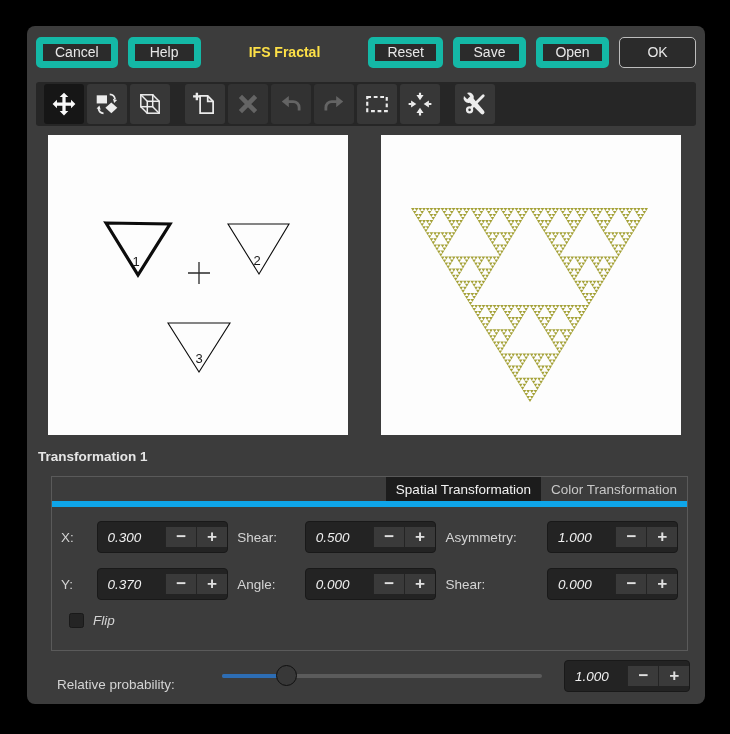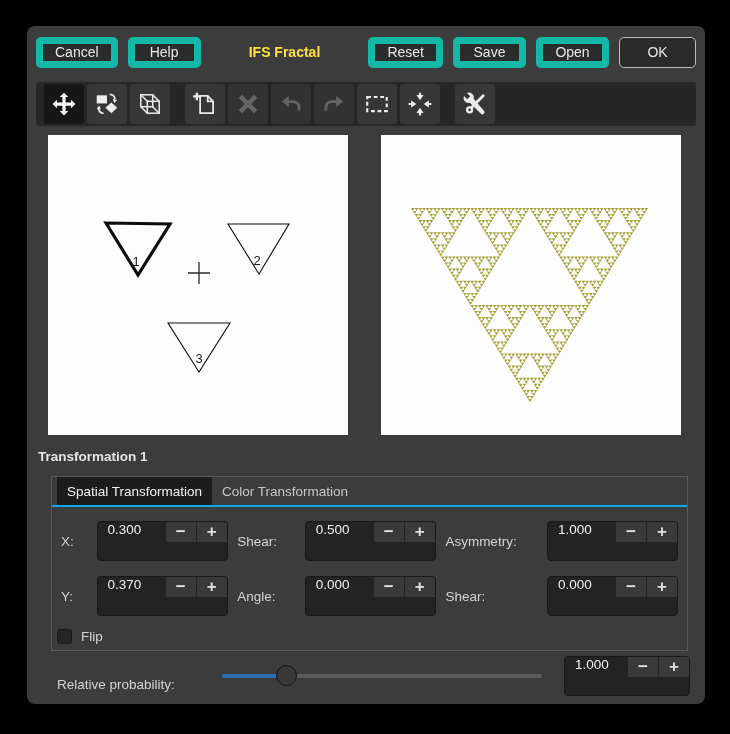--- a/index.html
+++ b/index.html
@@ -37,39 +37,39 @@
                    background:#fdfdfd; }
   .design-panel svg, .preview-panel svg { width:100%; height:100%; display:block; }
   .tri-label { font-family:"Liberation Sans","DejaVu Sans",sans-serif; font-size:13px;
                fill:#1a1a1a; text-anchor:middle; }
 
   
   .section-title { position:absolute; top:423px; left:11px; color:#e5e5e5;
                    font-weight:bold; font-size:13.5px; }
   .frame { position:absolute; top:450px; left:24px; width:637px; height:175px;
            border:1px solid #5a5a5a; }
-  .tabs { display:flex; height:30px; border-bottom:2px solid #0ea5e9; padding-left:5px; }
+  .tabs { display:flex; height:30px; border-bottom:6px solid #0ea5e9; padding-left:5px;justify-content:flex-end; }
   .tab { display:flex; align-items:center; padding:0 10px; font-size:13.5px;
          color:#c8c8c8; cursor:pointer; }
   .tab.active { background:#1c1c1c; color:#f2f2f2; }
 
   .fields { display:grid; grid-template-columns:26px 131px 58px 131px 92px 131px;
             justify-content:space-between; align-items:center;
             padding:14px 9px 0 9px; row-gap:15px; }
   .flabel { color:#d4d4d4; font-size:13.5px; }
 
-  .spin { height:40px; display:flex; align-items:flex-start; background:#232323;
-          border:1px solid #191919; border-radius:4px; overflow:hidden; }
+  .spin { height:32px; display:flex; align-items:center; background:#232323;
+          border:1px solid #191919; border-radius:4px; overflow:hidden;font-style:italic; }
   .spin-val { flex:1; display:flex; align-items:center; padding:0 10px;
               color:#f0f0f0; font-size:13.5px; cursor:text; }
   .spin-btn { width:31px; background:#3a3a3a; border-left:1px solid #242424;
               color:#e0e0e0; display:flex; align-items:center; justify-content:center;
               font-size:17px; font-weight:bold; cursor:pointer; }
 
-  .flip-row { display:flex; align-items:center; margin:13px 0 0 5px; }
+  .flip-row { display:flex; align-items:center; margin:13px 0 0 17px;font-style:italic; }
   .checkbox { width:15px; height:15px; background:#242424; border:1px solid #191919;
               border-radius:2.5px; margin-right:9px; cursor:pointer; }
   .flip-label { color:#d4d4d4; font-size:13.5px; }
 
   
   .prob-row { position:absolute; top:633px; left:30px; right:15px; height:34px;
               display:flex; align-items:center; }
   .prob-label { color:#d4d4d4; font-size:13.5px; width:145px; flex:0 0 auto;margin-top:16px; }
   .slider { flex:1; position:relative; height:22px; margin:0 22px 0 20px; cursor:pointer; }
   .slider-track { position:absolute; left:0; right:0; top:9px; height:4px;

